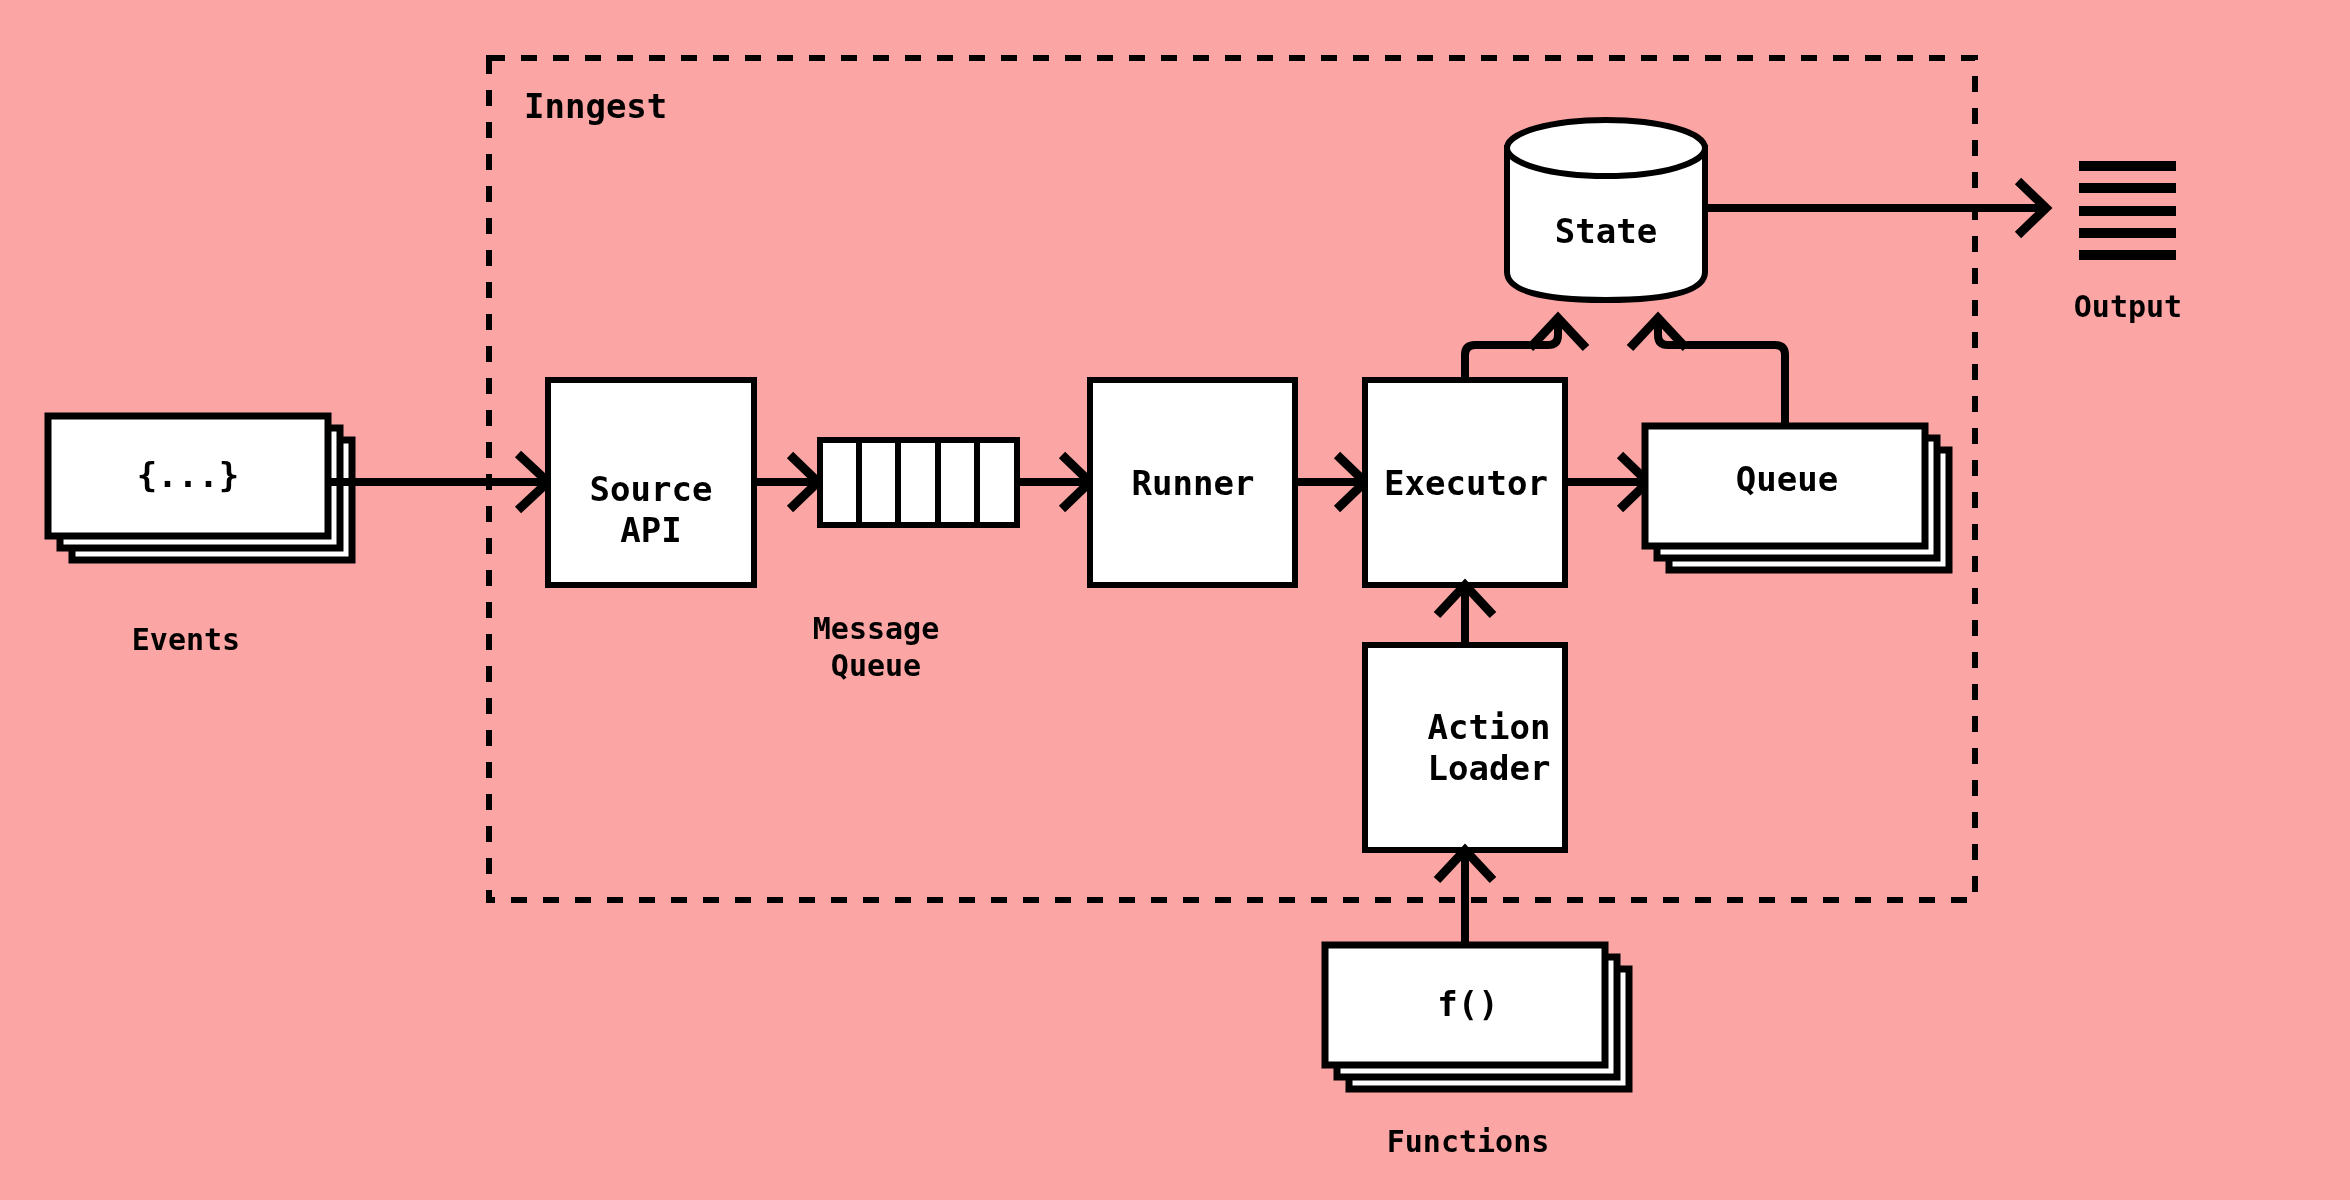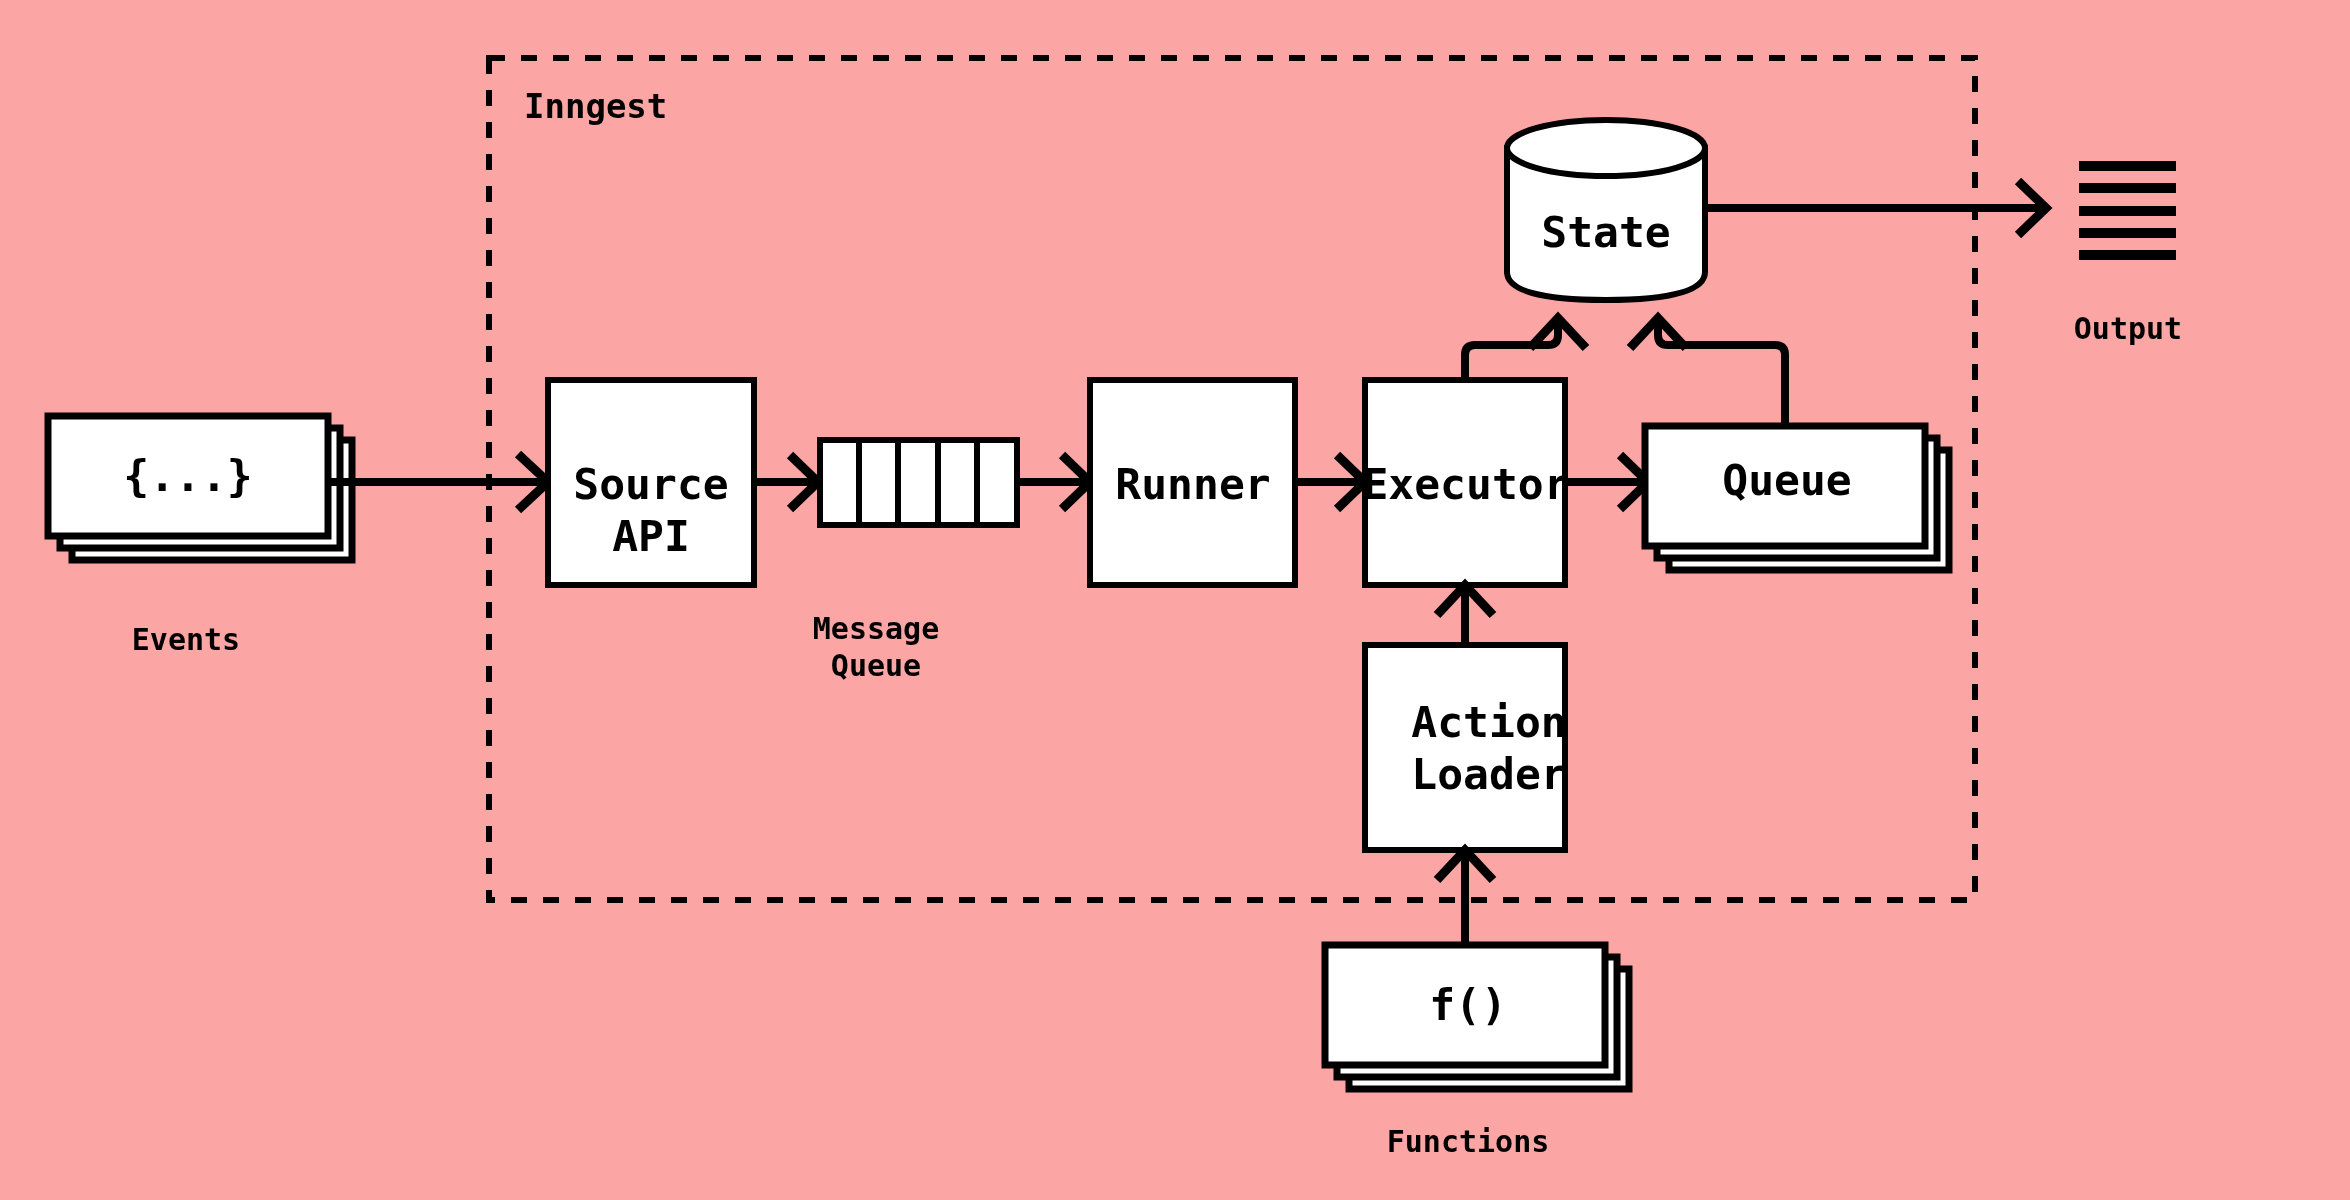--- a/index.html
+++ b/index.html
@@ -78,21 +78,21 @@
     position: absolute;
     font-family: "DejaVu Sans Mono", "Liberation Mono", monospace;
     color: #000000;
     font-weight: 700;
     white-space: pre;
     line-height: 1.22;
     text-align: center;
     user-select: none;
   }
   .lbl-node {
-    font-size: 43px;
+    font-size: 34px;
     letter-spacing: 0px;
   }
   .lbl-caption {
     font-size: 30px;
     letter-spacing: 0px;
   }
   .lbl-region {
     font-size: 34px;
     letter-spacing: 0px;
   }
@@ -226,15 +226,15 @@
   <div class="label lbl-node center-abs" style="left:1787px; top:480px;">Queue</div>
 
   <div class="label lbl-node center-abs" style="left:1606px; top:232px;">State</div>
 
   <div class="label lbl-node center-abs" style="left:1466px; top:748px;margin-left:23px;">Action
 Loader</div>
 
   <div class="label lbl-node center-abs" style="left:1468px; top:1005px;">f()</div>
   <div class="label lbl-caption center-abs" style="left:1468px; top:1142px;">Functions</div>
 
-  <div class="label lbl-caption center-abs" style="left:2128px; top:307px;margin-top:22px;">Output</div>
+  <div class="label lbl-caption center-abs" style="left:2128px; top:307px;">Output</div>
 
 </div>
 
 </body></html>

